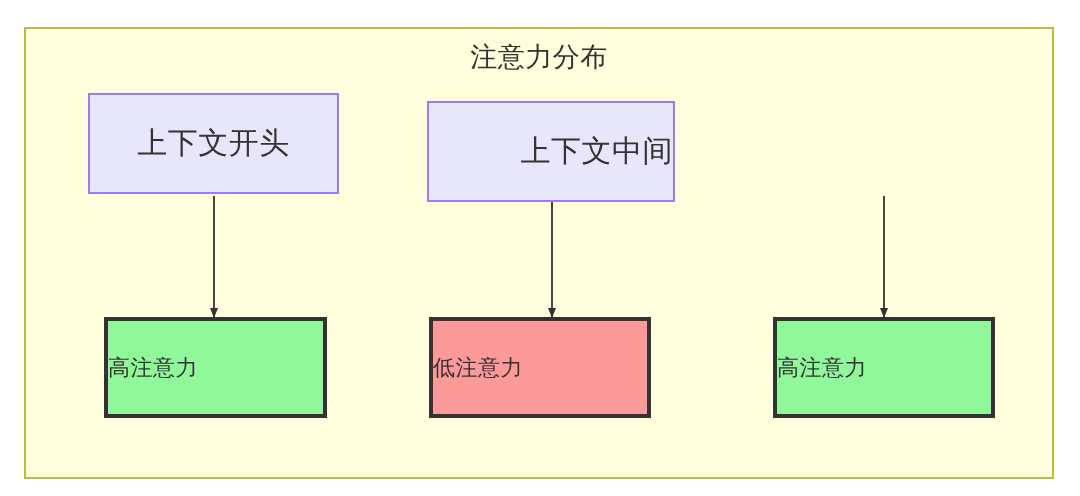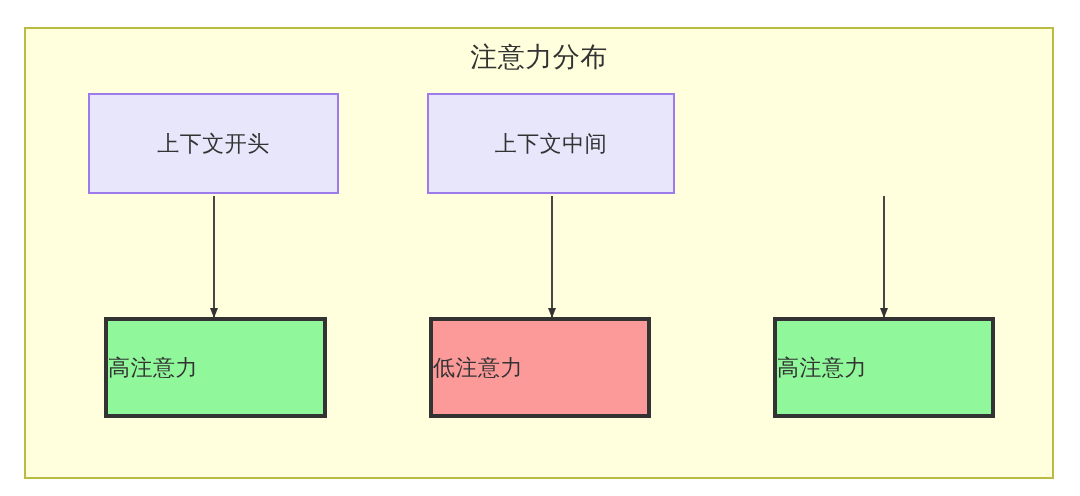--- a/index.html
+++ b/index.html
@@ -42,21 +42,21 @@
 
   
   .node-context {
     position: absolute;
     background: #e8e6fb;
     border: 2px solid #9f7aea;
     box-sizing: border-box;
     display: flex;
     align-items: center;
     justify-content: center;
-    font-size: 22px;
+    font-size: 30px;
     color: #333333;
     letter-spacing: 0.5px;
     white-space: nowrap;
   }
 
   
   .node-attention {
     position: absolute;
     border: 4px solid #333333;
     box-sizing: border-box;
@@ -94,21 +94,21 @@
       </defs>
       <line x1="188" y1="167" x2="188" y2="288" stroke="#333333" stroke-width="1.8" marker-end="url(#arrowhead)"></line>
       <line x1="526" y1="167" x2="526" y2="288" stroke="#333333" stroke-width="1.8" marker-end="url(#arrowhead)"></line>
       <line x1="858" y1="167" x2="858" y2="288" stroke="#333333" stroke-width="1.8" marker-end="url(#arrowhead)"></line>
     </svg>
 
     <div class="node-context" style="left:62px; top:64px; width:251px; height:101px;">
       <span>上下文开头</span>
     </div>
 
-    <div class="node-context" style="left:401px; top:64px; width:248px; height:101px;">
+    <div class="node-context" style="left:401px; top:72px; width:248px; height:101px;justify-content:flex-end;">
       <span>上下文中间</span>
     </div>
 
 
     <div class="node-attention fill-high" style="left:78px; top:288px; width:223px; height:101px;">
       <span>高注意力</span>
     </div>
 
     <div class="node-attention fill-low" style="left:403px; top:288px; width:222px; height:101px;">
       <span>低注意力</span>

